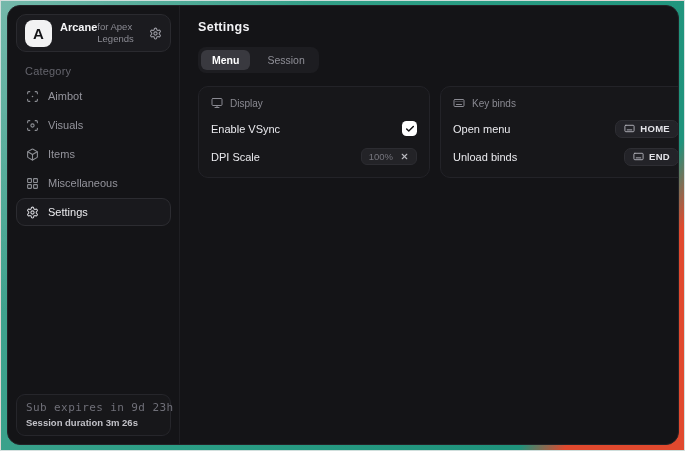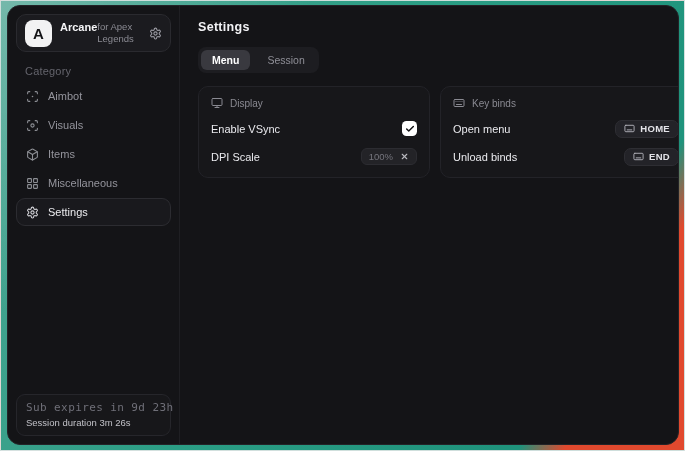--- a/index.html
+++ b/index.html
@@ -96,20 +96,21 @@
     font-size: 11px;
     color: #6f6f78;
     letter-spacing: 0.4px;
     margin-bottom: 3px;
     white-space: nowrap;
   }
   .status-line2 {
     font-size: 9.5px;
     color: #c2c2c8;
     white-space: nowrap;
+    font-weight: bold;
   }
 
   
   .main { flex: 1; padding: 14px 18px; }
   .page-title {
     font-size: 12.5px;
     font-weight: bold;
     color: #f2f2f5;
     letter-spacing: 0.3px;
   }

